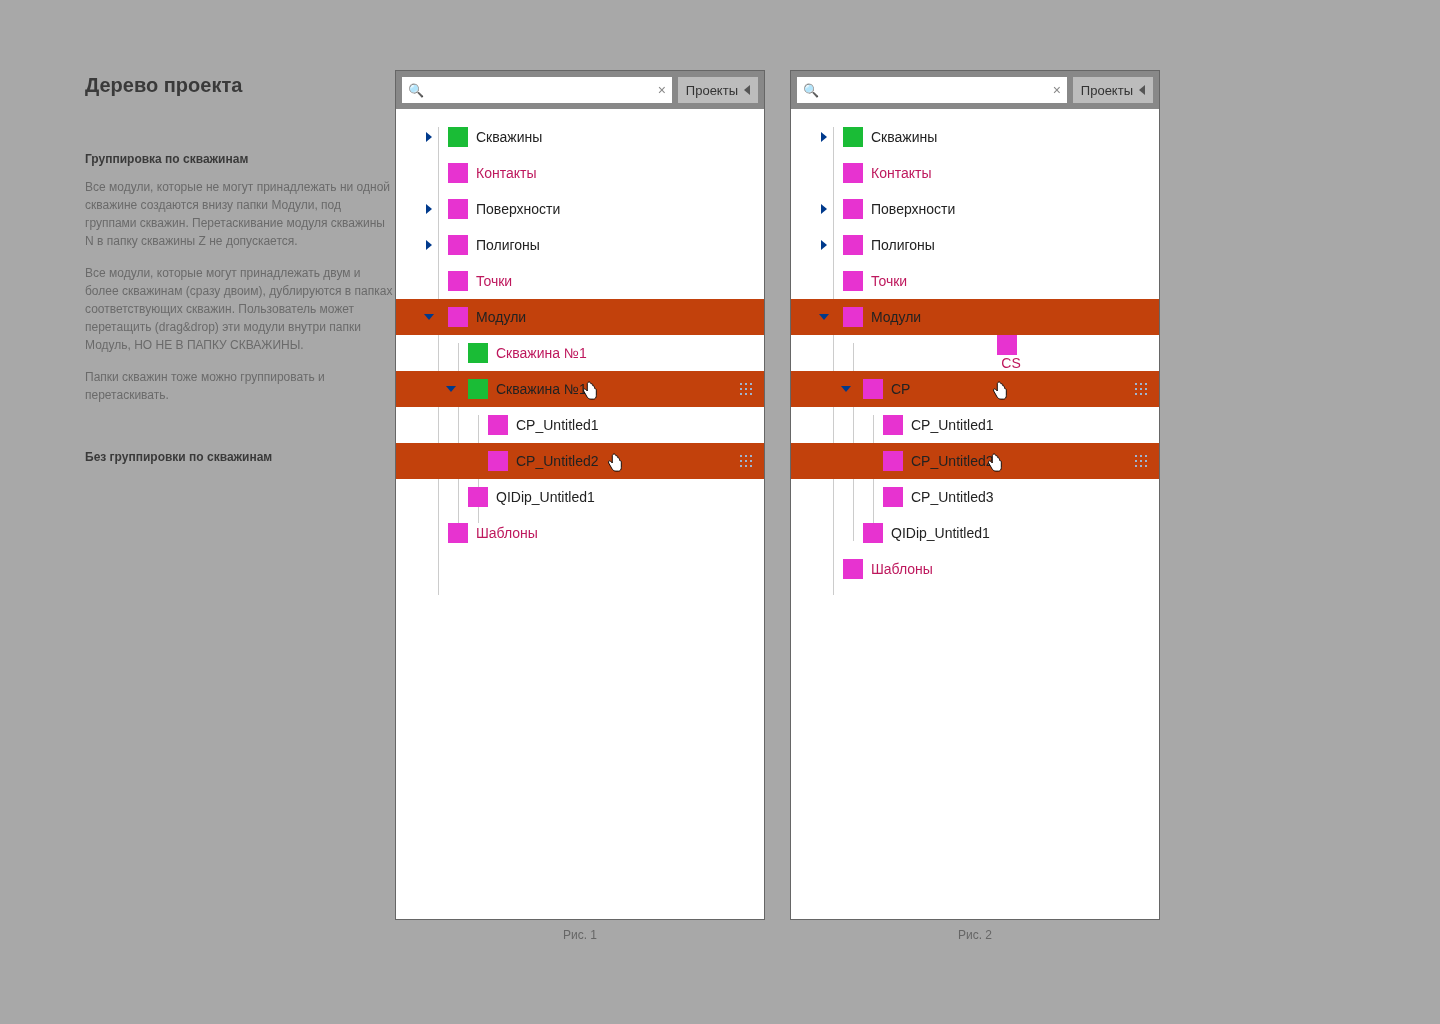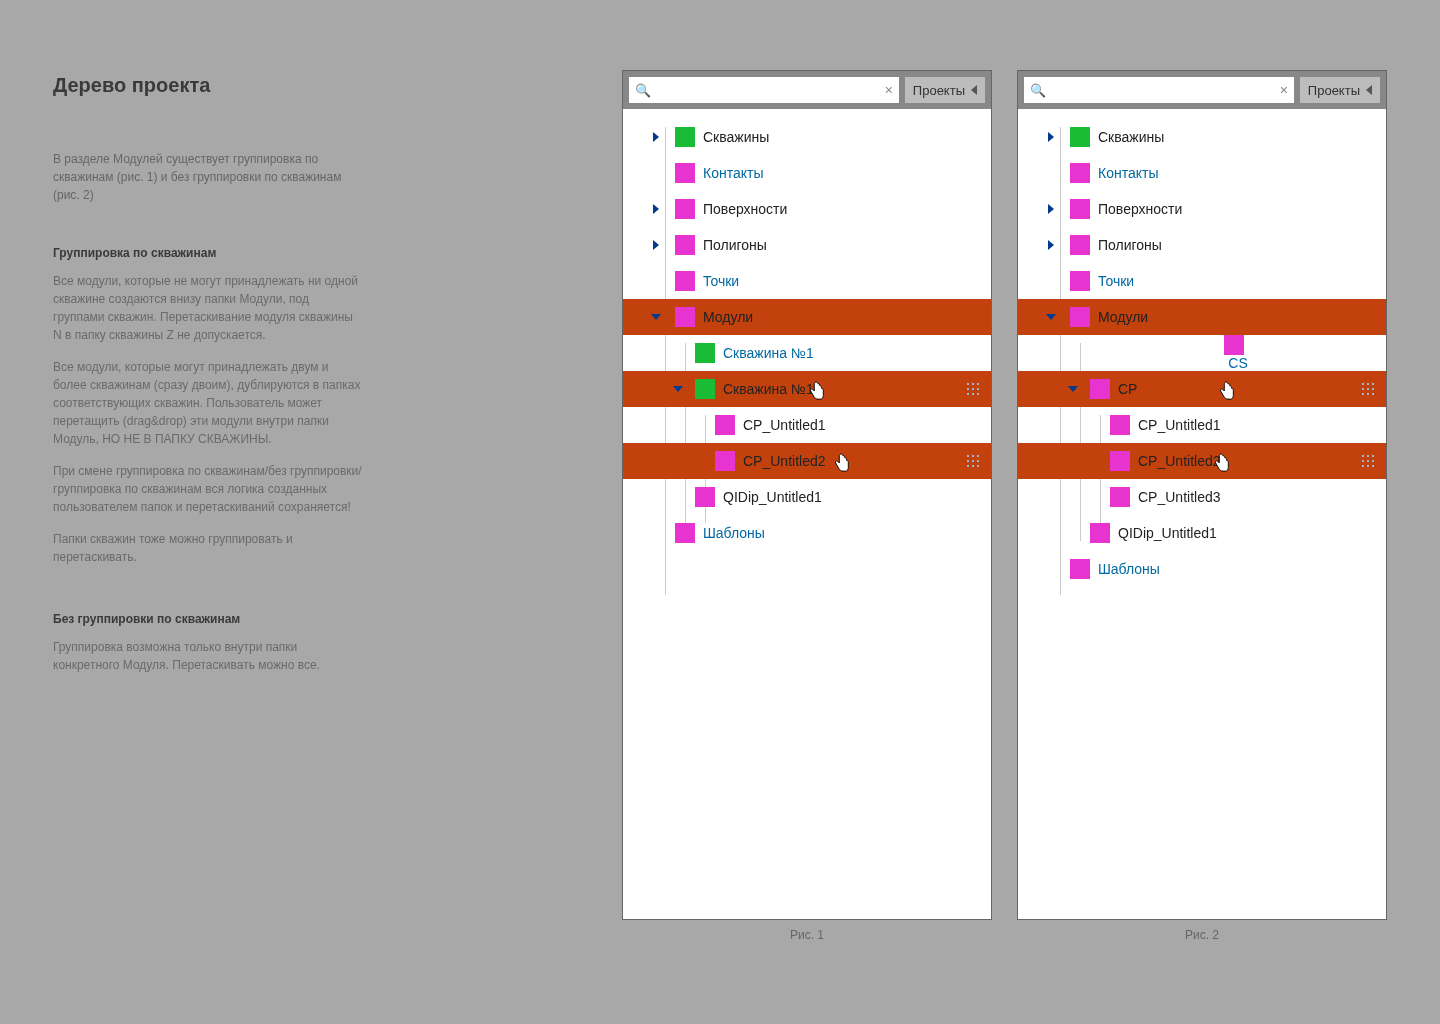--- a/index.html
+++ b/index.html
@@ -5,23 +5,22 @@
   * { box-sizing: border-box; margin: 0; padding: 0; }
   body {
     background: #a8a8a8;
     font-family: Arial, Helvetica, sans-serif;
     width: 1440px;
     height: 1024px;
     overflow: hidden;
     position: relative;
   }
   .page {
-    padding: 70px 53px;
-    display: flex;
-    justify-content: space-between;
+    padding: 70px 85px;
+    display: flex;
   }
   .spec {
     width: 310px;
     color: #4a4a4a;
     font-size: 12px;
     line-height: 1.5;
   }
   .spec h1 {
     font-size: 20px;
     font-weight: bold;
@@ -115,21 +114,21 @@
     border-top: 6px solid #003a8c;
   }
   .ico {
     width: 20px; height: 20px;
     flex-shrink: 0;
     margin-right: 8px;
   }
   .ico.green { background: #1abc36; }
   .ico.pink  { background: #e733d0; }
   .lbl { color: #222; }
-  .lbl.dim { color: #0369a1; }
+  .lbl.dim { color: #be185d; }
   .grip {
     position: absolute;
     right: 10px;
     top: 50%;
     transform: translateY(-50%);
     width: 14px;
     display: grid;
     grid-template-columns: repeat(3, 2px);
     grid-template-rows: repeat(3, 2px);
     gap: 3px;
@@ -152,29 +151,26 @@
     color: #666;
     margin-top: 8px;
   }
 </style>
 </head>
 <body>
 
 <div class="page">
   <div class="spec">
     <h1>Дерево проекта</h1>
-    <p class="intro">В разделе Модулей существует группировка по скважинам (рис. 1) и без группировки по скважинам (рис. 2)</p>
     <h3>Группировка по скважинам</h3>
     <p>Все модули, которые не могут принадлежать ни одной скважине создаются внизу папки Модули, под группами скважин. Перетаскивание модуля скважины N в папку скважины Z не допускается.</p>
     <p>Все модули, которые могут принадлежать двум и более скважинам (сразу двоим), дублируются в папках соответствующих скважин. Пользователь может перетащить (drag&amp;drop) эти модули внутри папки Модуль, НО НЕ В ПАПКУ СКВАЖИНЫ.</p>
-    <p>При смене группировка по скважинам/без группировки/группировка по скважинам вся логика созданных пользователем папок и перетаскиваний сохраняется!</p>
     <p>Папки скважин тоже можно группировать и перетаскивать.</p>
     <div style="height:30px"></div>
     <h3>Без группировки по скважинам</h3>
-    <p>Группировка возможна только внутри папки конкретного Модуля. Перетаскивать можно все.</p>
   </div>
 
   <div class="panels">
 
     <div class="panel-wrap">
       <div class="panel">
         <div class="panel-top">
           <div class="search">
             <span class="mag">🔍</span>
             <input placeholder="" style="">

